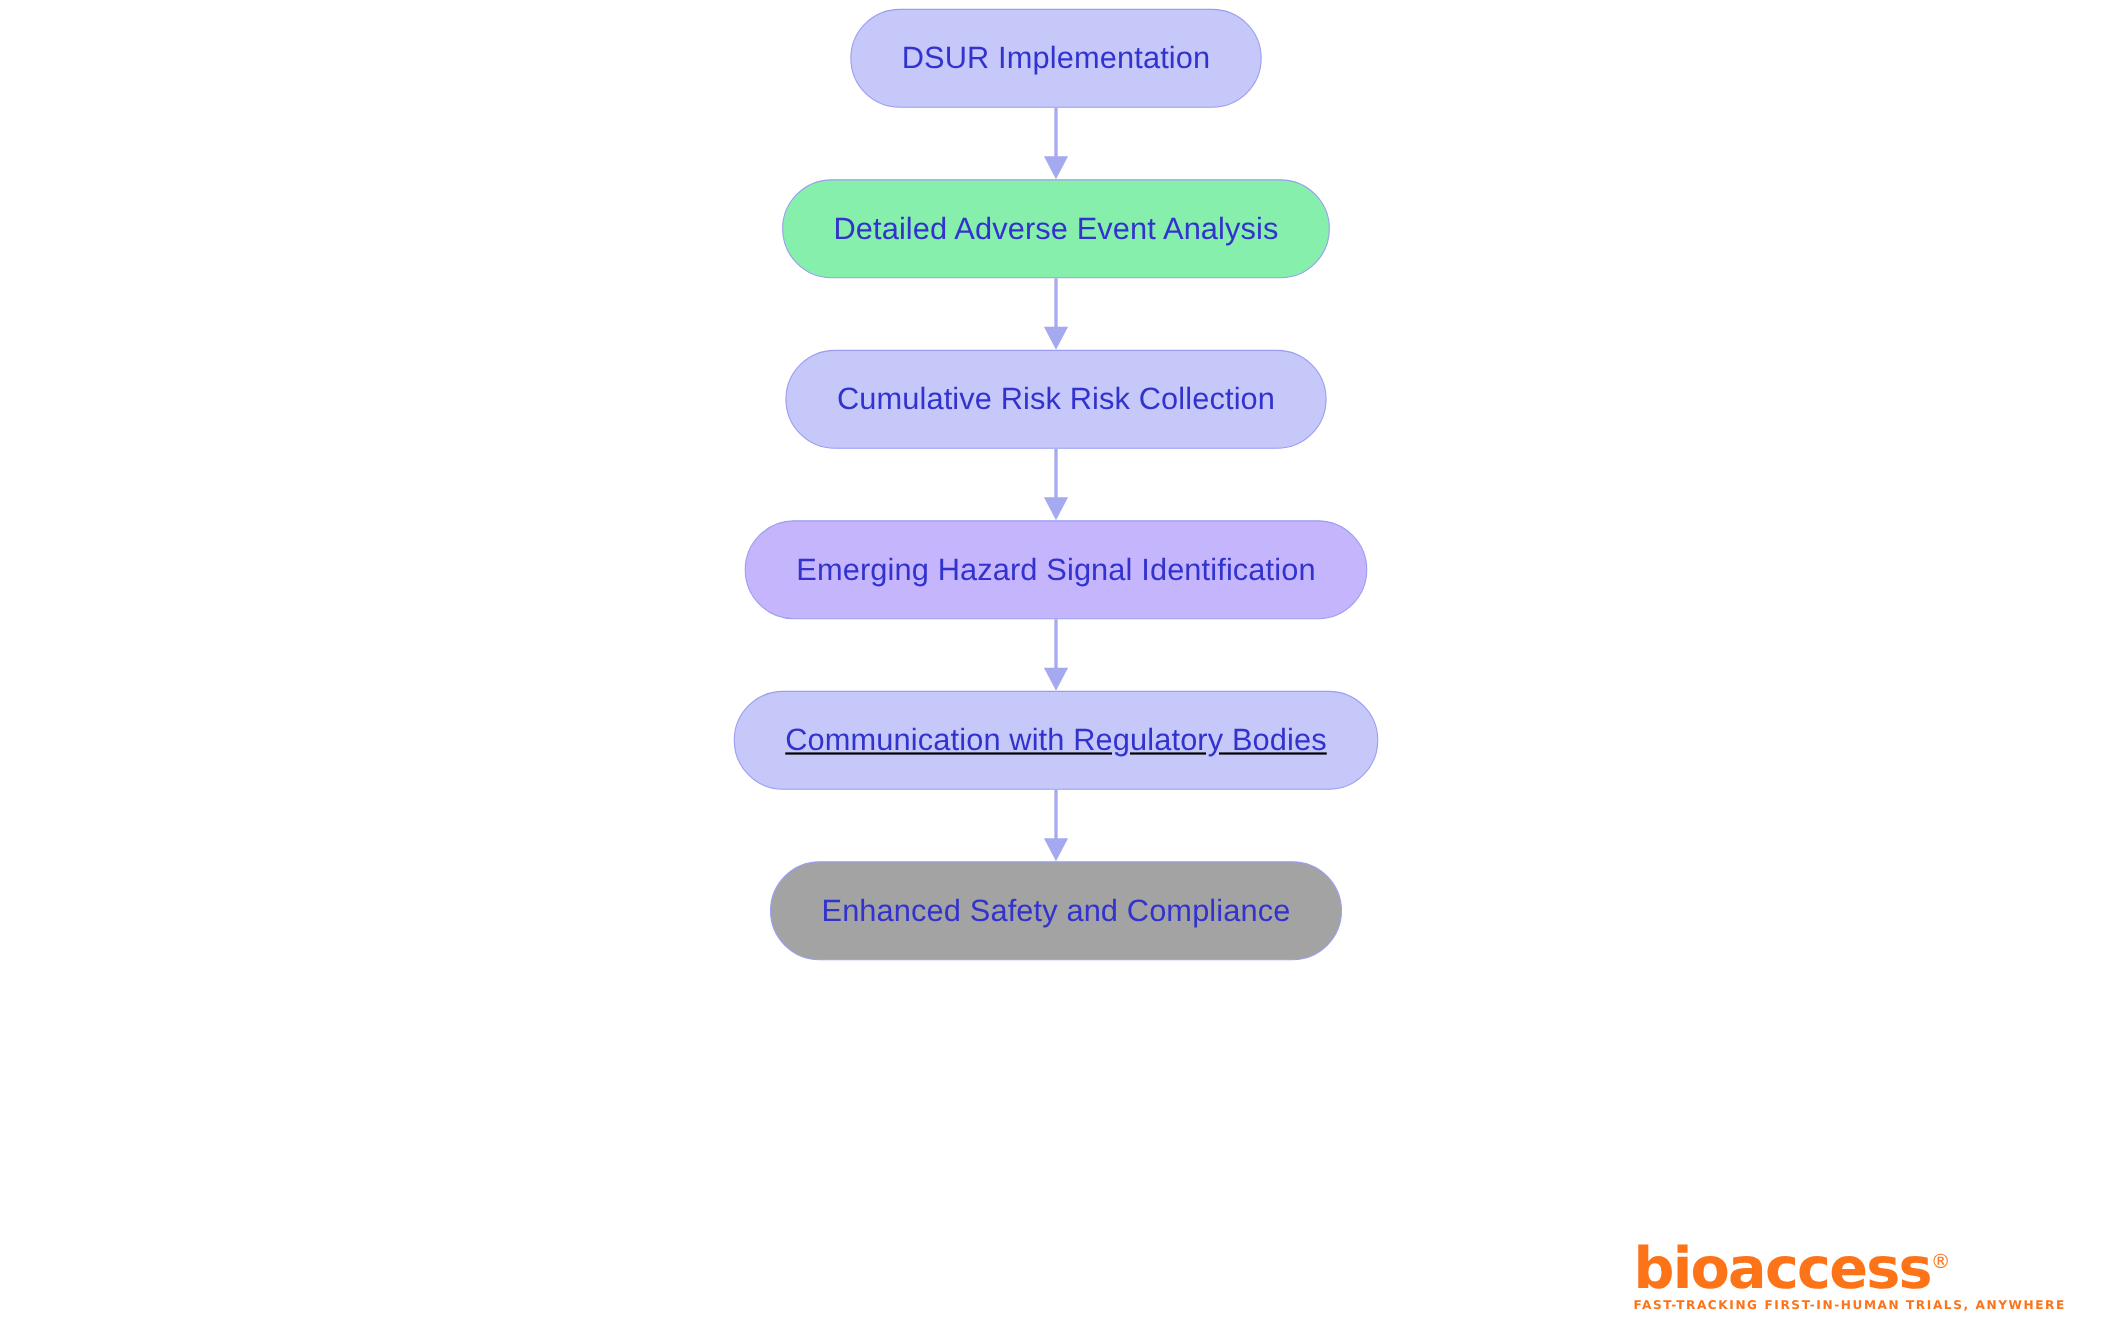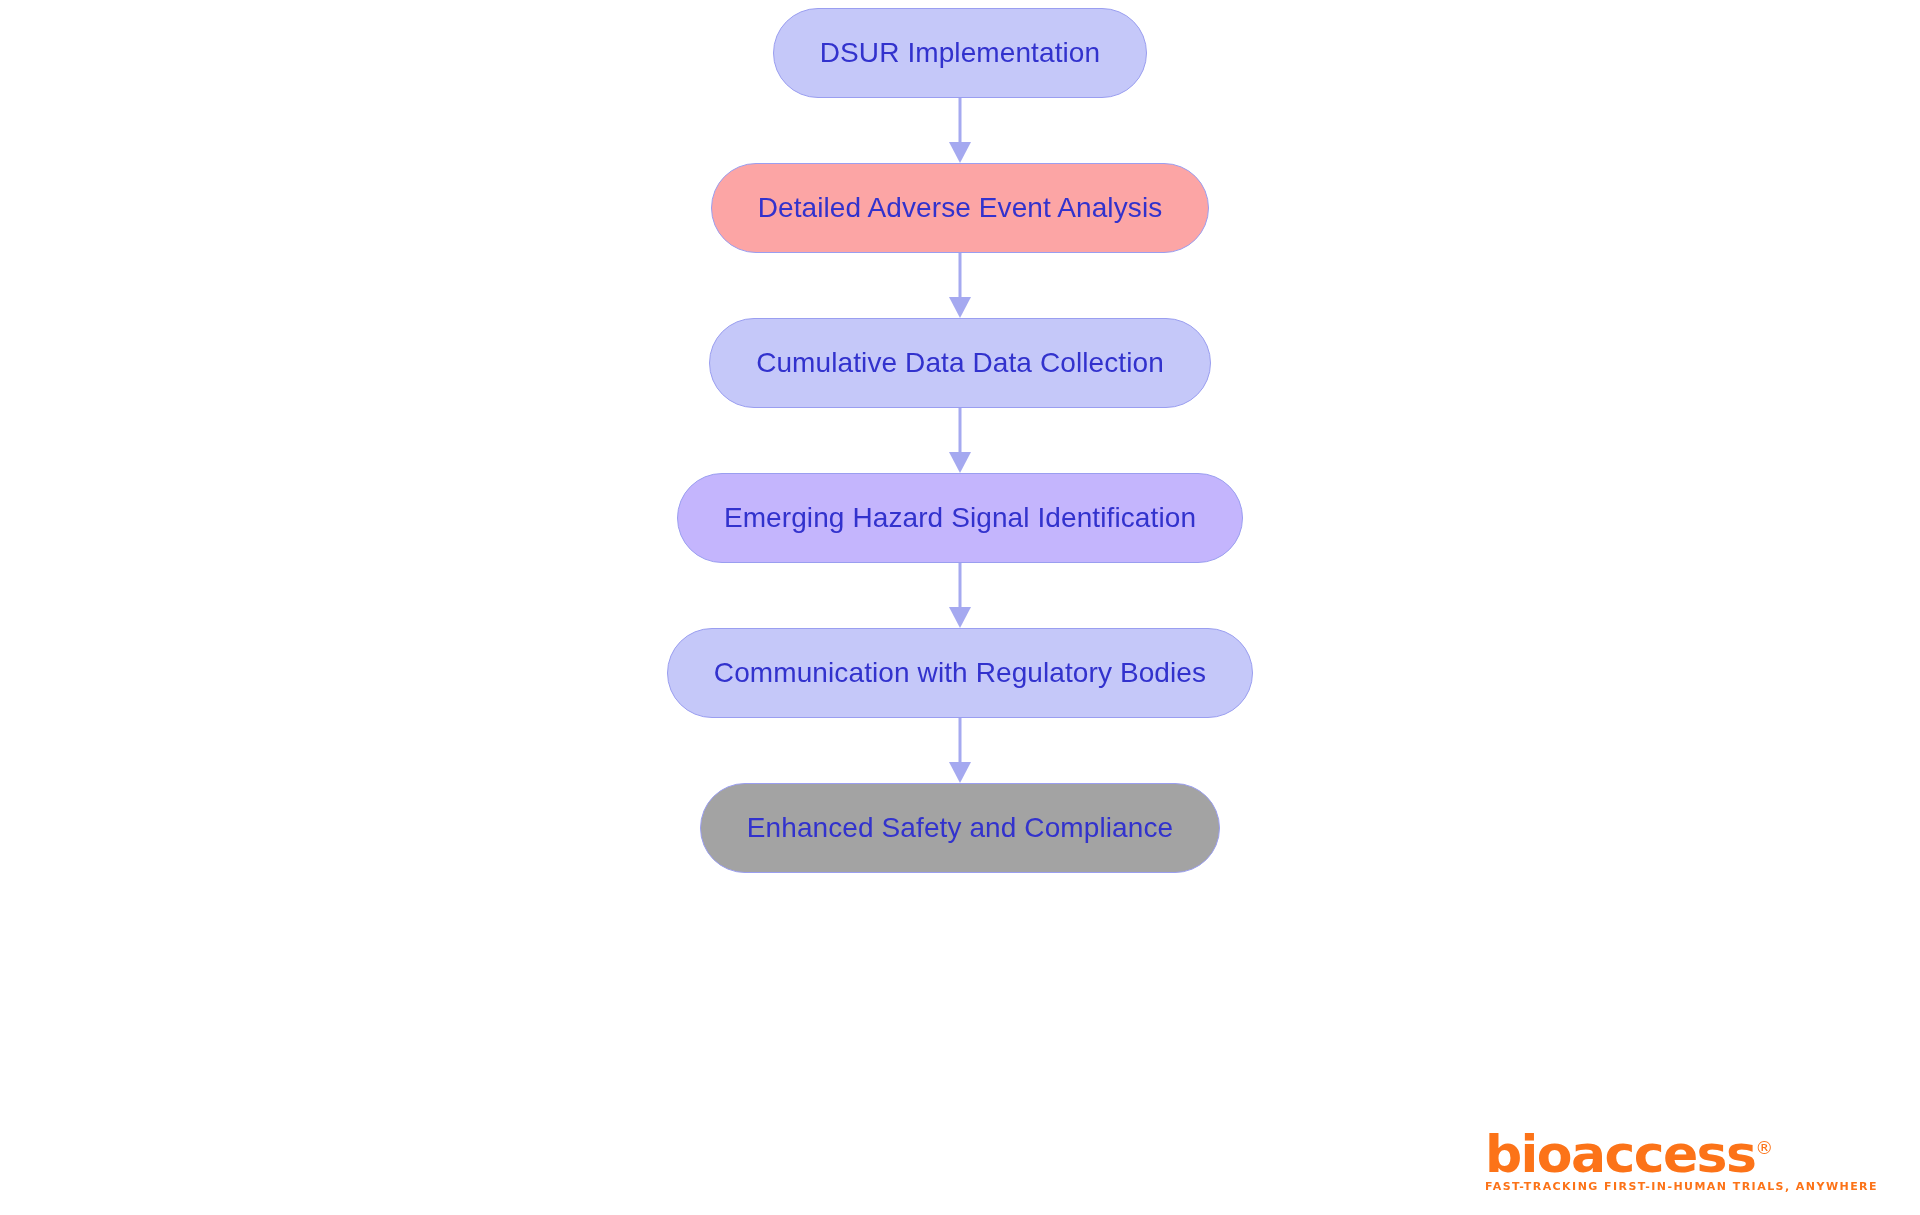--- a/index.html
+++ b/index.html
@@ -136,48 +136,48 @@
 
     <div class="flow-node" style="background: rgb(197, 200, 249); border-color: rgb(154, 158, 240);">
       <span class="flow-node-label" style="color: rgb(50, 50, 205);">DSUR Implementation</span>
     </div>
 
     <div class="flow-connector">
       <span class="conn-line" style="background: rgb(165, 169, 240);"></span>
       <span class="conn-head" style="border-top-color: rgb(165, 169, 240);"></span>
     </div>
 
-    <div class="flow-node" style="background: #fca5a5; border-color: rgb(154, 158, 240);">
+    <div class="flow-node" style="background: #86efac; border-color: rgb(154, 158, 240);">
       <span class="flow-node-label" style="color: rgb(50, 50, 205);">Detailed Adverse Event Analysis</span>
     </div>
 
     <div class="flow-connector">
       <span class="conn-line" style="background: rgb(165, 169, 240);"></span>
       <span class="conn-head" style="border-top-color: rgb(165, 169, 240);"></span>
     </div>
 
     <div class="flow-node" style="background: rgb(197, 200, 249); border-color: rgb(154, 158, 240);">
-      <span class="flow-node-label" style="color: rgb(50, 50, 205);">Cumulative Data Data Collection</span>
+      <span class="flow-node-label" style="color: rgb(50, 50, 205);">Cumulative Risk Risk Collection</span>
     </div>
 
     <div class="flow-connector">
       <span class="conn-line" style="background: rgb(165, 169, 240);"></span>
       <span class="conn-head" style="border-top-color: rgb(165, 169, 240);"></span>
     </div>
 
     <div class="flow-node" style="background: #c4b5fd; border-color: rgb(154, 158, 240);">
       <span class="flow-node-label" style="color: rgb(50, 50, 205);">Emerging Hazard Signal Identification</span>
     </div>
 
     <div class="flow-connector">
       <span class="conn-line" style="background: rgb(165, 169, 240);"></span>
       <span class="conn-head" style="border-top-color: rgb(165, 169, 240);"></span>
     </div>
 
-    <div class="flow-node" style="background: rgb(197, 200, 249); border-color: rgb(154, 158, 240);">
+    <div class="flow-node" style="background: rgb(197, 200, 249); border-color: rgb(154, 158, 240); text-decoration: underline;">
       <span class="flow-node-label" style="color: rgb(50, 50, 205);">Communication with Regulatory Bodies</span>
     </div>
 
     <div class="flow-connector">
       <span class="conn-line" style="background: rgb(165, 169, 240);"></span>
       <span class="conn-head" style="border-top-color: rgb(165, 169, 240);"></span>
     </div>
 
     <div class="flow-node" style="background: #a3a3a3; border-color: rgb(154, 158, 240);">
       <span class="flow-node-label" style="color: rgb(50, 50, 205);">Enhanced Safety and Compliance</span>

